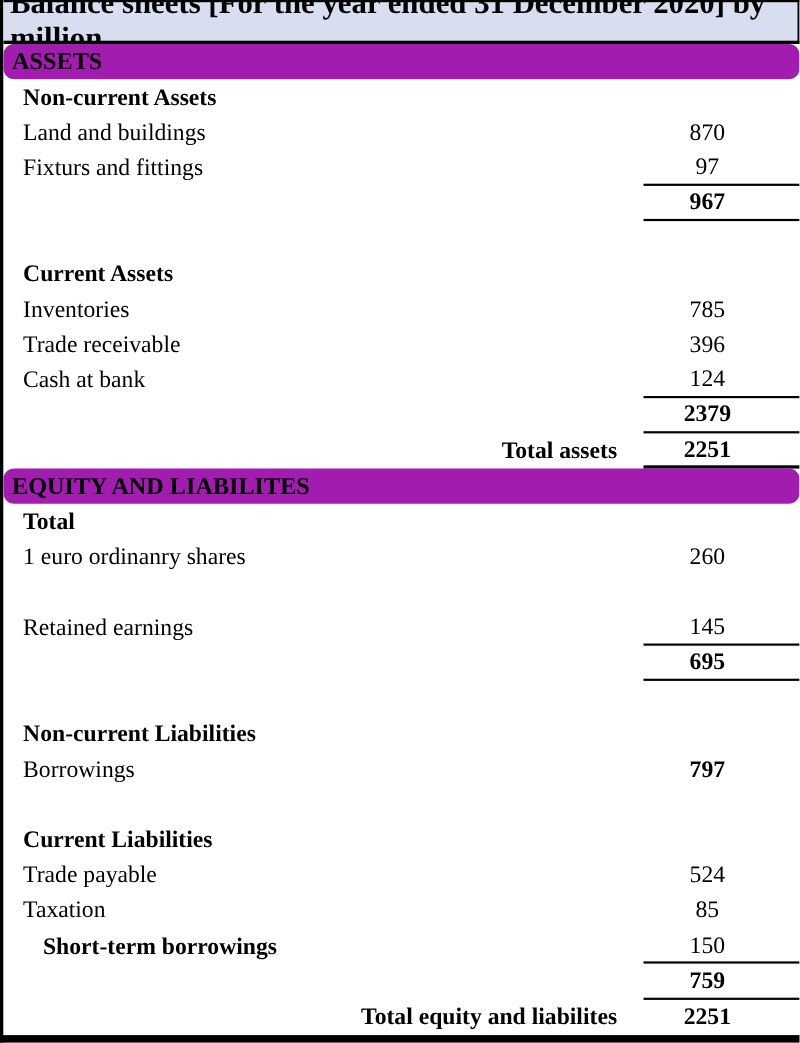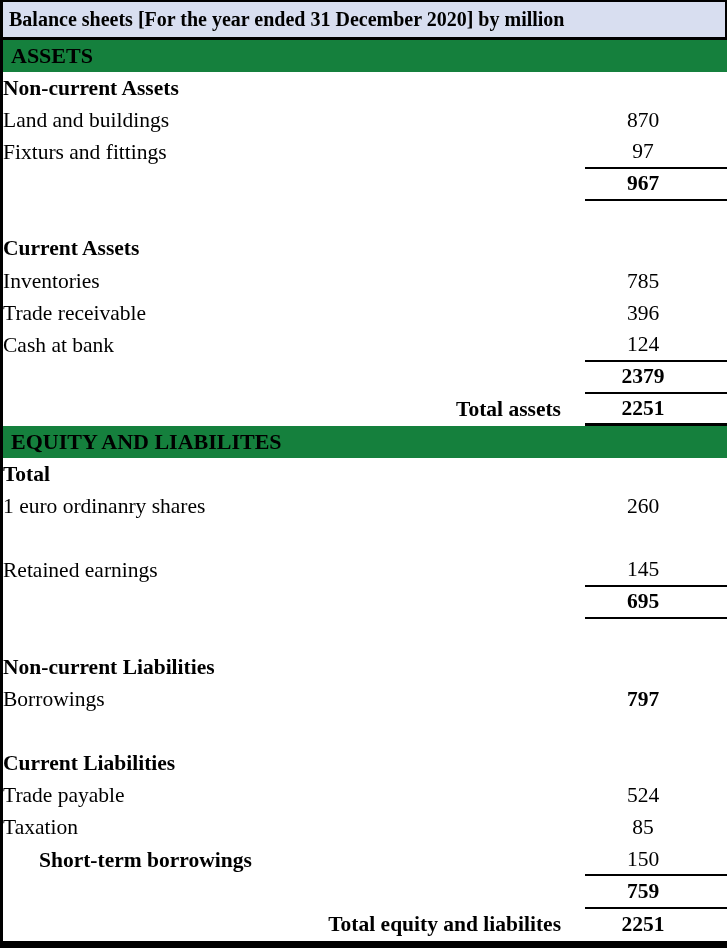--- a/index.html
+++ b/index.html
@@ -8,28 +8,28 @@
     border-left:3px solid #000;border-bottom:7px solid #000;
     background:#fff;color:#000;
     font-family:"Liberation Serif","DejaVu Serif",serif;
     display:flex;flex-direction:column;overflow:hidden;
   }
   .title{
     height:40px;box-sizing:border-box;flex:none;
     background:#d8def0;
     border-top:2px solid #000;border-bottom:3px solid #000;border-right:2px solid #000;
     display:flex;align-items:center;padding-left:6px;
-    font-weight:bold;font-size:20px;letter-spacing:0px;
+    font-weight:bold;font-size:28px;letter-spacing:0px;
   }
   .rows{flex:1;display:flex;flex-direction:column;}
   .row{flex:1;display:flex;align-items:stretch;font-size:21.5px;line-height:1;}
-  .row.g{background:#15803d;}
+  .row.g{background:#a21caf;border-radius:10px;}
   .lbl{
     flex:1;display:flex;align-items:center;
-    white-space:pre;
+    padding-left:18px;white-space:pre;
   }
   .hdr .lbl{padding-left:8px;font-size:22px;}
   .ind .lbl{padding-left:36px;font-weight:bold;}
   .tot .lbl{justify-content:flex-end;padding-right:24px;margin-left:37px;}
   .b .lbl{font-weight:bold;}
   .num{
     width:142px;box-sizing:border-box;flex:none;
     display:flex;align-items:center;justify-content:center;
     padding-right:26px;
   }

